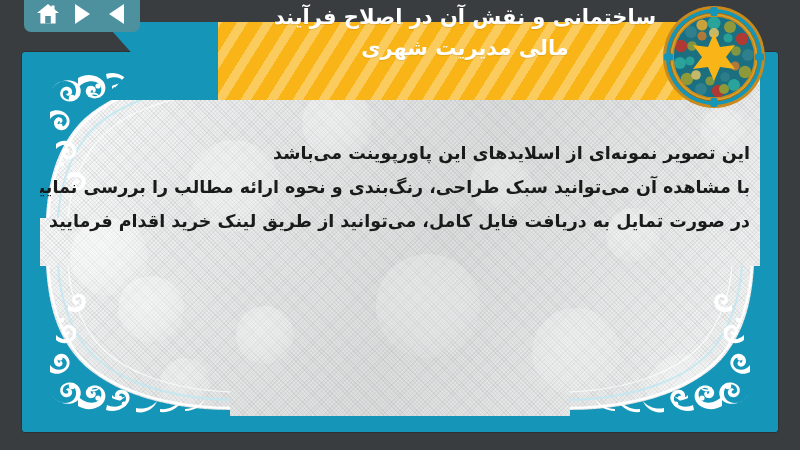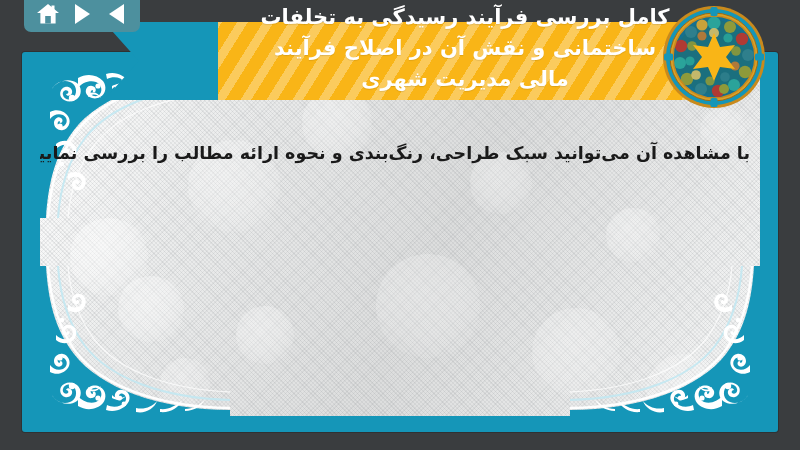--- a/index.html
+++ b/index.html
@@ -301,21 +301,23 @@
           <circle cx="58" cy="18" r="2.6"></circle>
           <circle cx="84" cy="12" r="2.4"></circle>
           <circle cx="20" cy="58" r="2.6"></circle>
           <circle cx="22" cy="96" r="2.2"></circle>
           <path d="M48 26 c5-3 11-1 13 4 c-4-4-9-5-13-1 z"></path>
           <path d="M72 18 c5-3 11-2 14 2 c-5-3-10-3-14 1 z"></path>
         </g>
       </svg>
 
       <div class="body-text" style="right:10px; top:68px; width:660px;">
+        <span class="body-line">این تصویر نمونه‌ای از اسلایدهای این پاورپوینت می‌باشد</span>
         <span class="body-line">با مشاهده آن می‌توانید سبک طراحی، رنگ‌بندی و نحوه ارائه مطالب را بررسی نمایید</span>
+        <span class="body-line">در صورت تمایل به دریافت فایل کامل، می‌توانید از طریق لینک خرید اقدام فرمایید</span>
       </div>
 
     </div>
   </div>
 
   <div class="header-zone">
 
     <div class="ribbon-tail"></div>
     <div class="ribbon-amber"></div>
 
@@ -360,21 +362,20 @@
       <circle cx="52" cy="52" r="44" fill="none" stroke="#9c6a14" stroke-width="1"></circle>
       <g fill="#1596b8">
         <rect x="48.5" y="2" width="7" height="9" rx="1.6"></rect>
         <rect x="48.5" y="93" width="7" height="9" rx="1.6"></rect>
         <rect x="2" y="48.5" width="9" height="7" rx="1.6"></rect>
         <rect x="93" y="48.5" width="9" height="7" rx="1.6"></rect>
       </g>
     </svg>
 
     <div class="title-block">
-      <span class="title-line">کامل بررسی فرآیند رسیدگی به تخلفات</span>
       <span class="title-line">ساختمانی و نقش آن در اصلاح فرآیند</span>
       <span class="title-line">مالی مدیریت شهری</span>
     </div>
   </div>
 
   <div class="nav-pill">
     <div class="nav-btn">
       <span class="tri tri-left"></span>
     </div>
     <div class="nav-btn">

